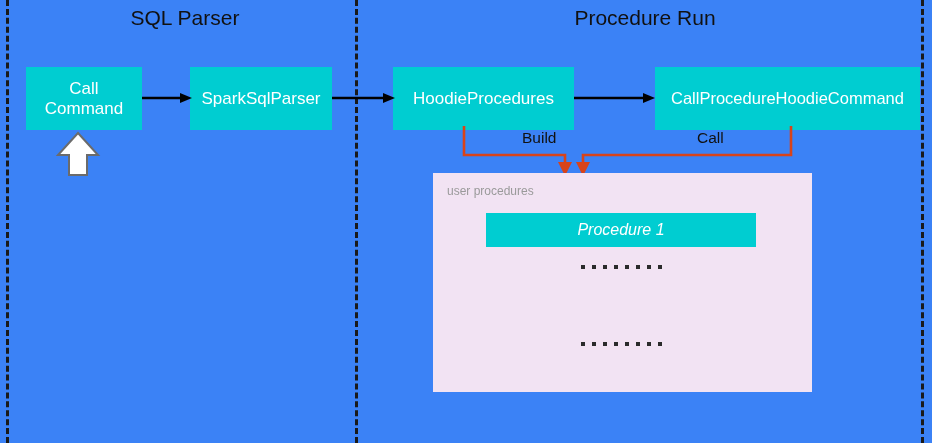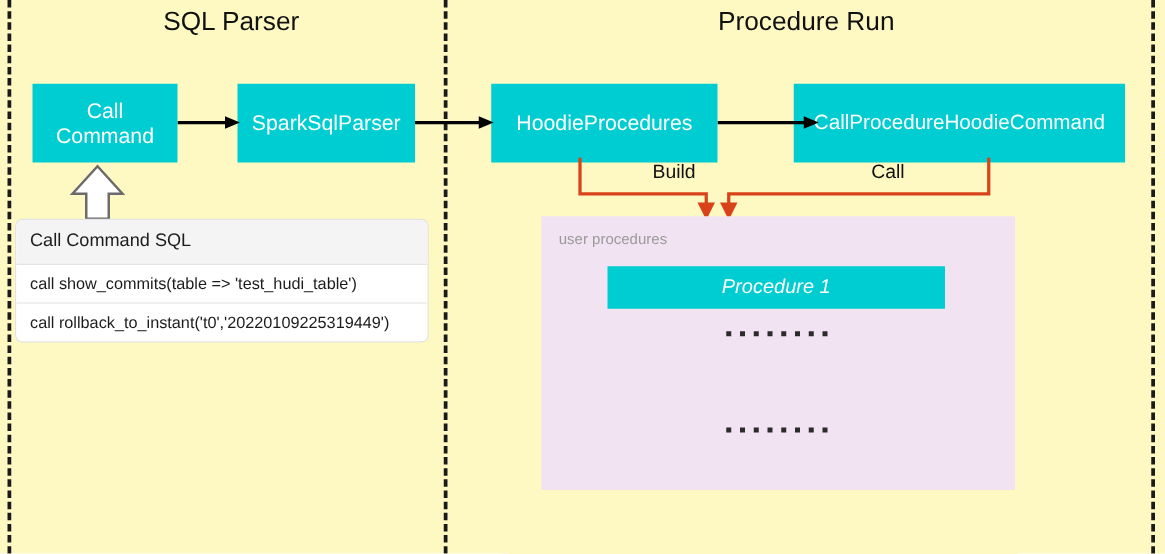--- a/index.html
+++ b/index.html
@@ -4,21 +4,21 @@
 <style>
   html, body {
     margin: 0;
     padding: 0;
     background: #ffffff;
   }
   #canvas {
     position: relative;
     width: 932px;
     height: 443px;
-    background: #fef9c3;
+    background: #3b82f6;
     font-family: "Liberation Sans", sans-serif;
     overflow: hidden;
   }
 
   
   .divider {
     position: absolute;
     top: 0;
     width: 0;
     height: 443px;
@@ -49,21 +49,21 @@
     justify-content: center;
     text-align: center;
     font-size: 17px;
     line-height: 1.12;
     box-sizing: border-box;
     padding: 2px 4px;
   }
   #node-call-command     { left: 26px;  top: 67px;  width: 116px; height: 63px; }
   #node-spark-sql-parser { left: 190px; top: 67px;  width: 142px; height: 63px; }
   #node-hoodie-procedures{ left: 393px; top: 67px;  width: 181px; height: 63px; }
-  #node-call-procedure   { left: 635px; top: 67px;  width: 265px; height: 63px; font-size: 16.5px;}
+  #node-call-procedure   { left: 655px; top: 67px;  width: 265px; height: 63px; font-size: 16.5px;}
 
   
   .flow-arrow {
     position: absolute;
     height: 12px;
   }
   #arrow-cc-to-ssp  { left: 142px; top: 92px; width: 50px; }
   #arrow-ssp-to-hp  { left: 332px; top: 92px; width: 63px; }
   #arrow-hp-to-cphc { left: 574px; top: 92px; width: 81px; }
 
@@ -200,25 +200,20 @@
   </svg>
   <svg class="flow-arrow" id="arrow-hp-to-cphc" viewBox="0 0 81 12">
     <line x1="0" y1="6" x2="70" y2="6" stroke="#000" stroke-width="2.6"></line>
     <polygon points="69,1 81,6 69,11" fill="#000"></polygon>
   </svg>
 
   <svg id="arrow-sql-to-call-command" viewBox="0 0 46 46">
     <polygon points="23,2 43,24 32,24 32,44 14,44 14,24 3,24" fill="#ffffff" stroke="#6b6b6b" stroke-width="2"></polygon>
   </svg>
 
-  <div id="sql-table">
-    <div id="sql-table-header">Call Command SQL</div>
-    <div class="sql-row">call show_commits(table =&gt; 'test_hudi_table')</div>
-    <div class="sql-row">call rollback_to_instant('t0','20220109225319449')</div>
-  </div>
 
   <svg id="orange-connectors" viewBox="0 0 345 50">
 
     <path d="M9,0 L9,29 L110,29 L110,38" fill="none" stroke="#d8431a" stroke-width="2.6"></path>
     <polygon points="103,36 117,36 110,50" fill="#d8431a"></polygon>
 
     <path d="M336,0 L336,29 L128,29 L128,38" fill="none" stroke="#d8431a" stroke-width="2.6"></path>
     <polygon points="121,36 135,36 128,50" fill="#d8431a"></polygon>
   </svg>
   <div class="connector-label" id="label-build">Build</div>

